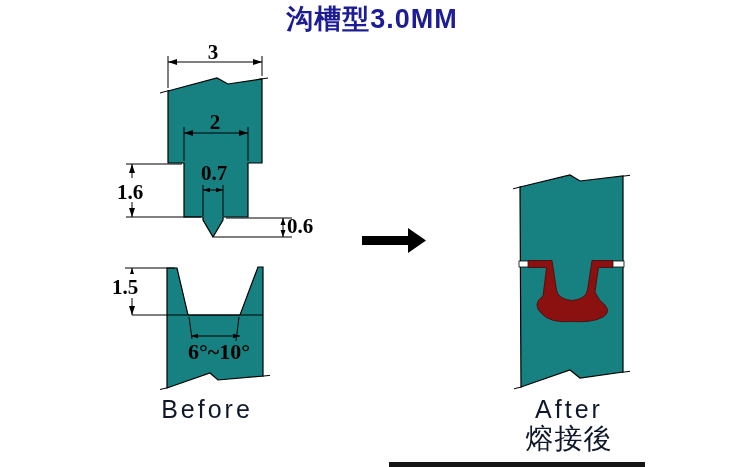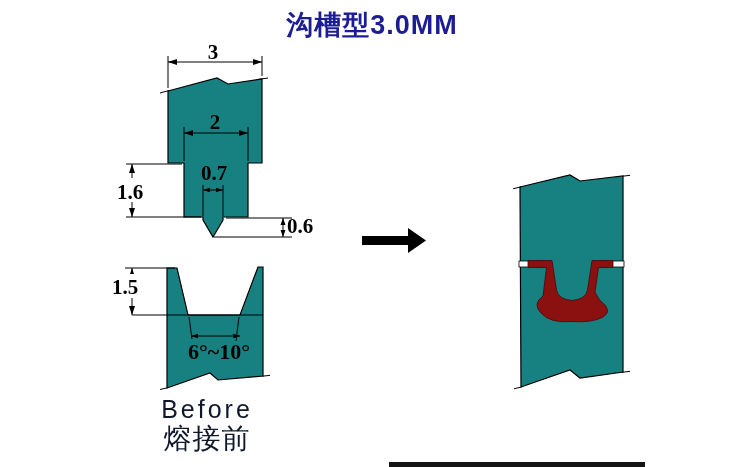--- a/index.html
+++ b/index.html
@@ -1,18 +1,18 @@
 <!DOCTYPE html>
 <html><head>
 <meta charset="utf-8">
 <style>
   html,body{margin:0;padding:0;background:#fff;}
   #canvas{position:relative;width:750px;height:467px;background:#ffffff;overflow:hidden;
           font-family:"Liberation Sans",sans-serif;}
-  #title{position:absolute;left:0;top:7px;width:744px;text-align:center;
+  #title{position:absolute;left:0;top:1px;width:744px;text-align:center;
          font-size:27px;font-weight:bold;color:#1C1C94;letter-spacing:1px;
          font-family:"Liberation Sans",sans-serif;}
   #diagram{position:absolute;left:0;top:0;}
   .caption{position:absolute;width:160px;text-align:center;color:#0f172a;}
   .caption .en{font-size:25px;letter-spacing:3px;line-height:27px;}
   .caption .zh{font-size:28px;letter-spacing:1px;line-height:30px;margin-top:1px;}
   #before-caption{left:127px;top:396px;}
   #after-caption{left:489px;top:396px;}
   #bottom-bar{position:absolute;left:389px;top:462px;width:256px;height:5px;background:#151515;}
   .outline{stroke:#000;stroke-width:1.2;}
@@ -120,17 +120,20 @@
       <rect class="gap" x="519" y="261" width="10" height="6"></rect>
       <rect class="gap" x="612" y="261" width="12" height="6"></rect>
       <path stroke="#4A0808" stroke-width="0.8" d="M528,260.5 L552,260.5 L556.5,290 Q558,299 572,300.5 Q586,299 587.5,290 L592,260.5
                L613,260.5 L613,267.5 L598.5,267.5 L595,292 Q599,301 605,305 Q611,312 603,317
                Q592,323 572,321.5 Q550,323.5 541,313 Q532,304 543,296 L546.5,267.5 L528,267.5 Z" fill="#8B1010"></path>
     </g>
   </svg>
 
   <div class="caption" id="before-caption">
     <div class="en">Before</div>
-    <div class="zh">熔接前</div>
+  </div>
+  <div class="caption" id="after-caption">
+    <div class="en">After</div>
+    <div class="zh">熔接後</div>
   </div>
 
   <div id="bottom-bar"></div>
 </div>
 
 </body></html>

